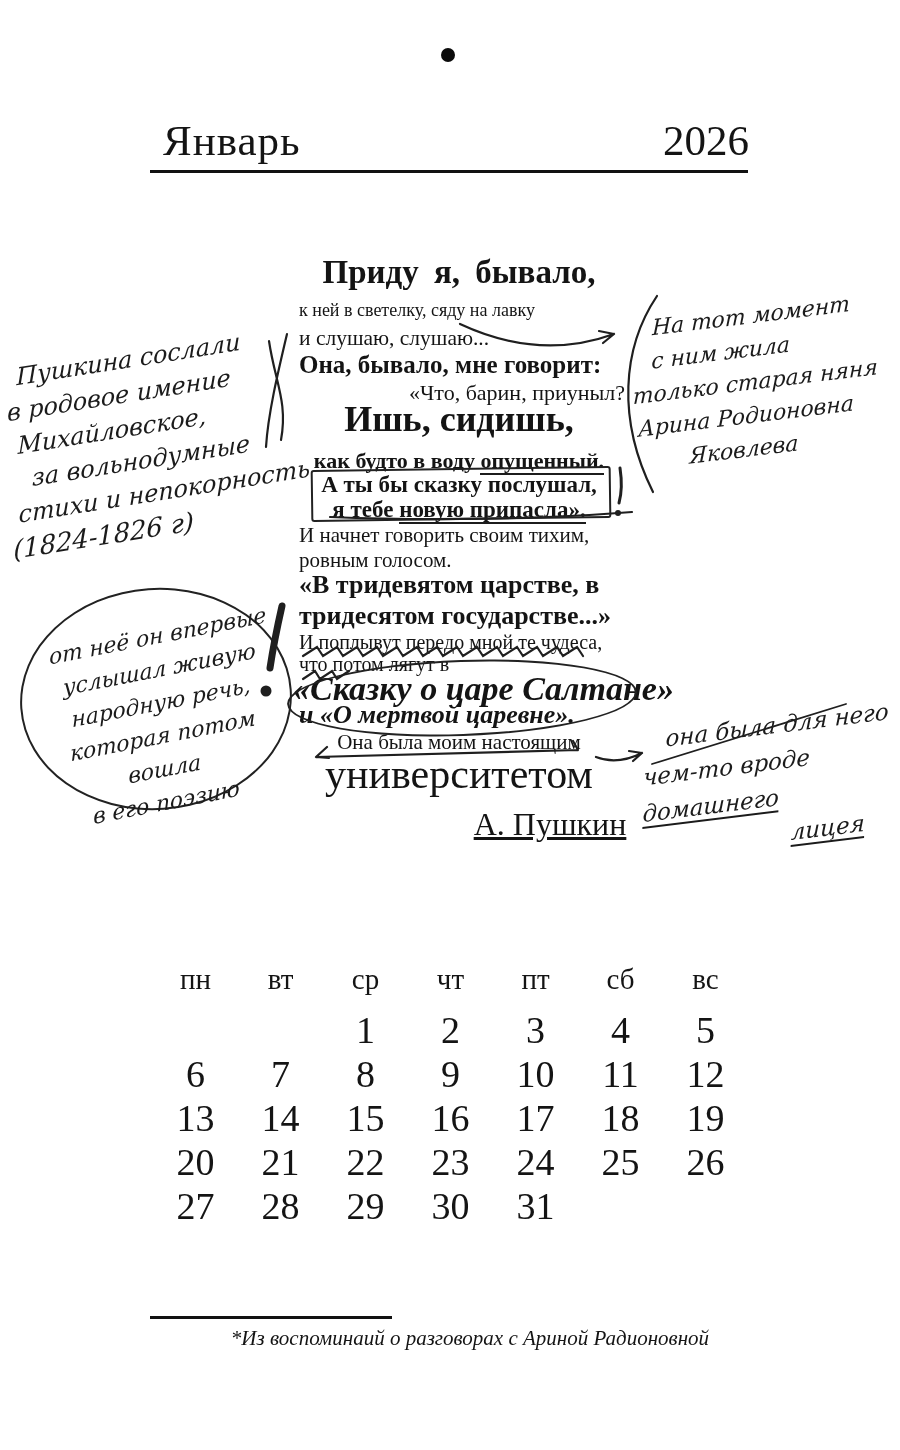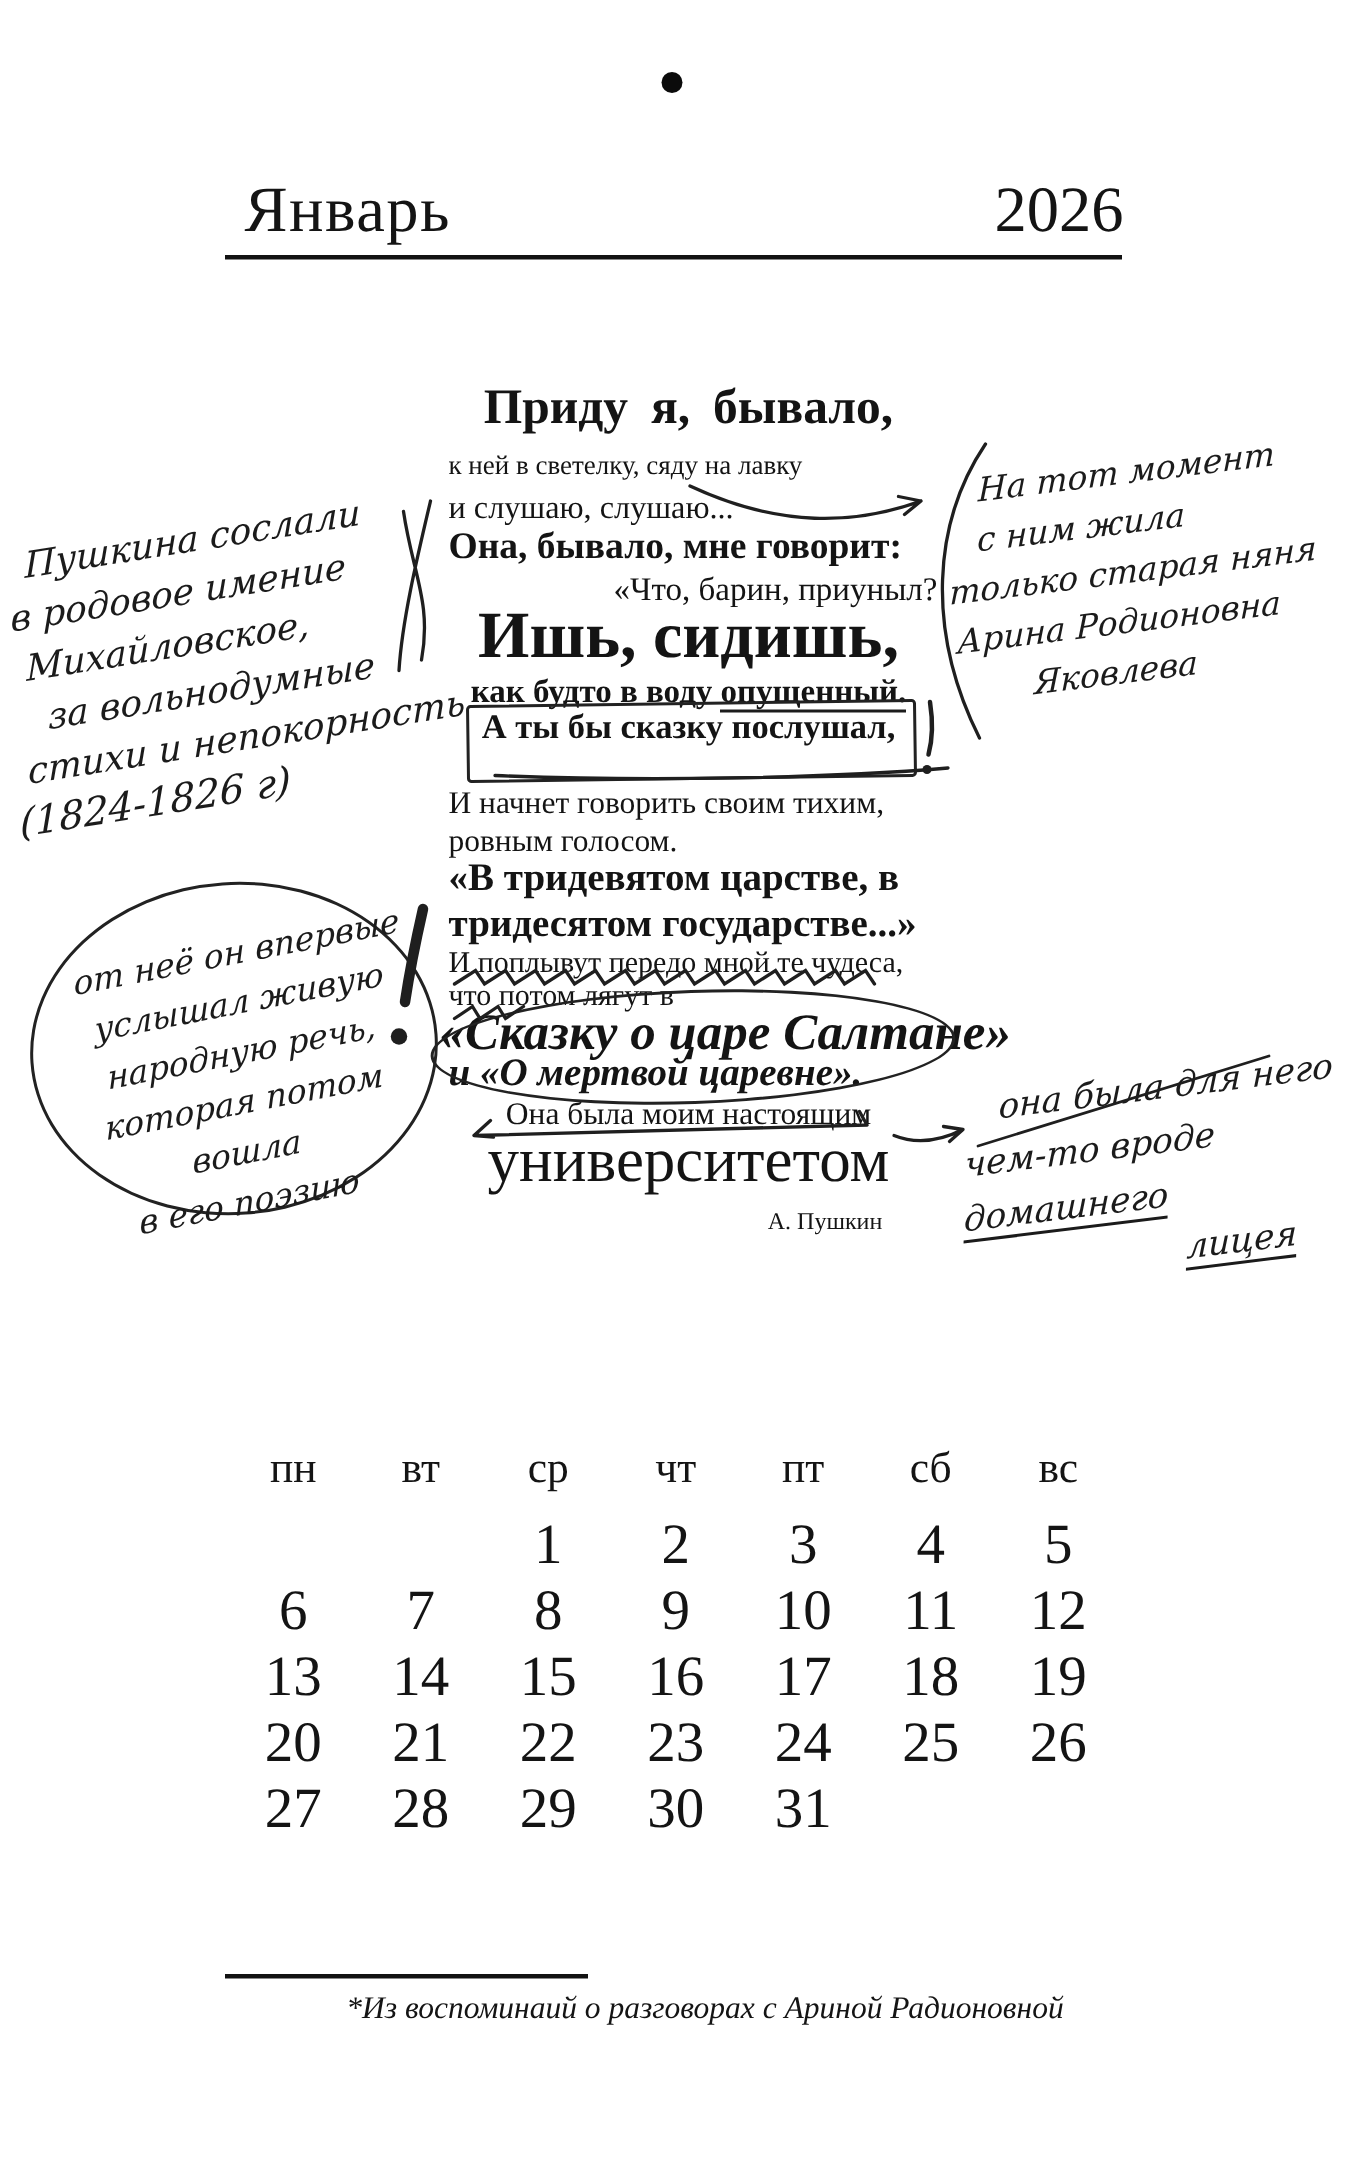--- a/index.html
+++ b/index.html
@@ -16,42 +16,42 @@
 
   
   .quote{position:absolute;left:293px;top:254px;width:332px;height:600px;}
   .quote .ln{position:absolute;width:100%;white-space:nowrap;}
   .bi{font-weight:bold;font-style:italic;}
   .ql1 {top:0;   text-align:center;font-size:33px;font-weight:bold;word-spacing:7px;}
   .ql2 {top:46px; left:6px;font-size:18px;}
   .ql3 {top:72px; left:6px;font-size:21.5px;}
   .ql4 {top:97px; left:6px;font-size:25px;font-weight:bold;}
   .ql5 {top:126px;text-align:right;padding-right:4px;font-size:22px;}
-  .ql6 {top:144px;text-align:center;font-size:44px;font-weight:bold;}
+  .ql6 {top:144px;text-align:center;font-size:36px;font-weight:bold;}
   .ql7 {top:194px;text-align:center;font-size:22px;font-weight:bold;}
   .ql8 {top:218px;text-align:center;font-size:23px;font-weight:bold;}
   .ql9 {top:243px;text-align:center;font-size:23px;font-weight:bold;}
   .ql10{top:269px;left:6px;font-size:21px;}
   .ql11{top:294px;left:6px;font-size:21px;}
   .ql12{top:316px;left:6px;font-size:26px;font-weight:bold;}
   .ql13{top:347px;left:6px;font-size:26px;font-weight:bold;}
   .ql14{top:377px;left:6px;font-size:20px;}
   .ql15{top:399px;left:6px;font-size:20px;}
   .ql16{top:416px;left:0;font-size:34px;}
   .ql17{top:446px;left:6px;font-size:26px;}
   .ql18{top:476px;text-align:center;font-size:21px;}
   .ql19{top:496px;text-align:center;font-size:42px;}
   .u{border-bottom:2.5px solid #1c1c1c;}
 
   .handbox{position:absolute;left:18px;top:214px;width:296px;height:48px;
            border:2.5px solid #222;border-radius:3px;transform:rotate(-0.8deg);}
   .ellipse-quote{position:absolute;left:-6px;top:406px;width:346px;height:72px;
            border:2px solid #222;border-radius:50%;transform:rotate(-2deg);}
 
-  .attribution{position:absolute;left:440px;top:806px;width:220px;text-align:center;font-size:16px;}
+  .attribution{position:absolute;left:440px;top:806px;width:220px;text-align:center;font-size:32px;text-decoration:underline;}
 
   
   .hand{position:absolute;font-family:"DejaVu Serif", serif;font-style:italic;color:#1b1b1b;}
   .a1{left:16px;top:338px;font-size:24px;line-height:34px;transform:rotate(-9deg) skewX(-8deg);}
   .a1 div:nth-child(2){margin-left:-10px;}
   .a1 div:nth-child(4){margin-left:14px;}
   .a1 div:nth-child(6){margin-left:-6px;font-size:26px;}
   .a2{left:650px;top:298px;font-size:22px;line-height:33px;transform:rotate(-7deg) skewX(-8deg);}
   .a2 div:nth-child(3){margin-left:-18px;}
   .a2 div:nth-child(4){margin-left:-12px;}
@@ -91,20 +91,21 @@
 
 <div class="quote">
   <div class="ln ql1">Приду я, бывало,</div>
   <div class="ln ql2">к ней в светелку, сяду на лавку</div>
   <div class="ln ql3">и слушаю, слушаю...</div>
   <div class="ln ql4">Она, бывало, мне говорит:</div>
   <div class="ln ql5">«Что, барин, приуныл?</div>
   <div class="ln ql6">Ишь, сидишь,</div>
   <div class="ln ql7"><span>как будто в воду </span><span class="u">опущенный.</span></div>
   <div class="ln ql8">А ты бы сказку послушал,</div>
+  <div class="ln ql9"><span>я тебе </span><span class="u">новую припасла».</span></div>
   <div class="ln ql10">И начнет говорить своим тихим,</div>
   <div class="ln ql11">ровным голосом.</div>
   <div class="ln ql12">«В тридевятом царстве, в</div>
   <div class="ln ql13">тридесятом государстве...»</div>
   <div class="ln ql14">И поплывут передо мной те чудеса,</div>
   <div class="ln ql15">что потом лягут в</div>
   <div class="ln ql16 bi">«Сказку о царе Салтане»</div>
   <div class="ln ql17 bi">и «О мертвой царевне».</div>
   <div class="ln ql18">Она была моим настоящим</div>
   <div class="ln ql19">университетом</div>

